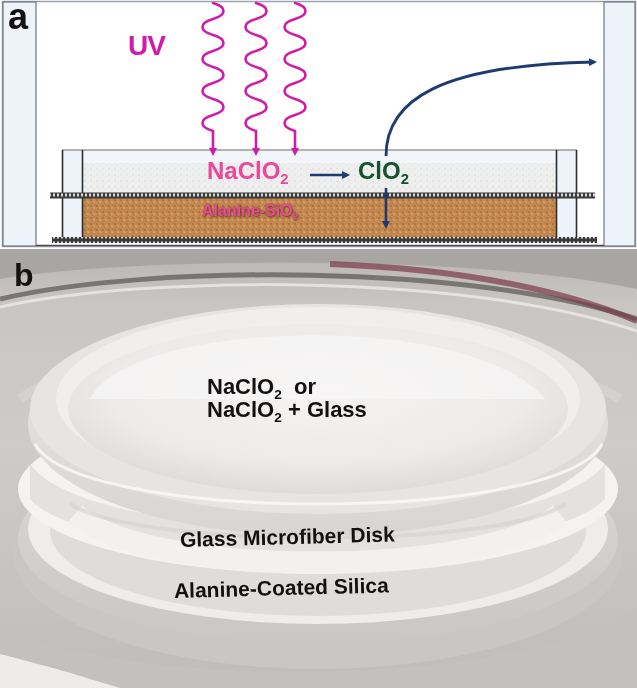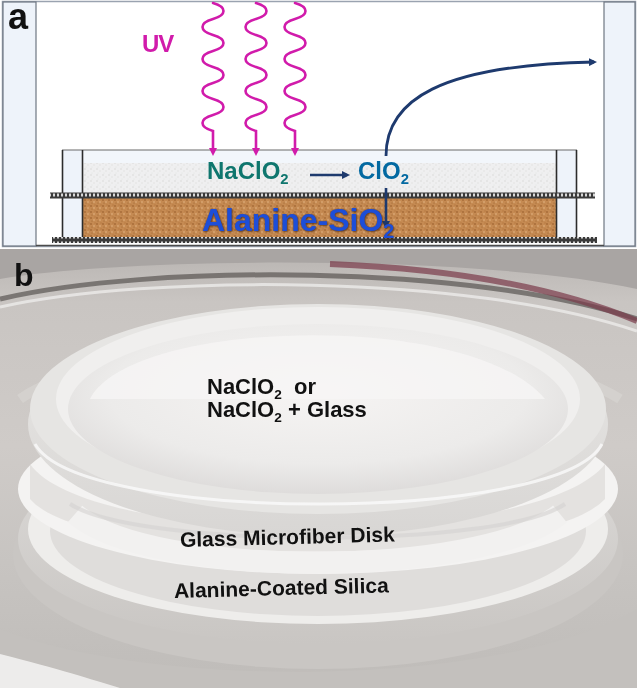--- a/index.html
+++ b/index.html
@@ -2,26 +2,26 @@
 <html><head>
 <meta charset="utf-8">
 <style>
   html, body { margin: 0; padding: 0; background: #ffffff; }
   body { width: 637px; height: 688px; position: relative; overflow: hidden; font-family: "Liberation Sans", sans-serif; }
   .panel-a { position: absolute; left: 0; top: 0; width: 637px; height: 248px; background: #ffffff; }
   .panel-a svg { position: absolute; left: 0; top: 0; }
   .panel-letter { position: absolute; font-family: "Liberation Sans", sans-serif; font-weight: bold; color: #111; }
   .label-a { left: 8px; top: -4px; font-size: 36px; }
   .label-b { left: 14px; top: 257px; font-size: 32px; }
-  .uv-label { position: absolute; left: 142px; top: 30px; font-size: 24px; font-weight: bold; color: #d11bab; letter-spacing: -1px; }
+  .uv-label { position: absolute; left: 128px; top: 30px; font-size: 28px; font-weight: bold; color: #d11bab; letter-spacing: -1px; }
   .chem { position: absolute; font-weight: bold; white-space: nowrap; }
   .chem sub { font-size: 0.62em; vertical-align: -0.35em; line-height: 0; }
-  .naclo2-a { left: 207px; top: 157px; font-size: 24px; color: #0f766e; }
-  .clo2-a { left: 358px; top: 157px; font-size: 24px; color: #0369a1; }
-  .alanine-a { left: 202px; top: 202px; font-size: 32px; color: #1d4ed8; text-shadow: 0 0 2px rgba(90,50,20,0.7), 1px 1px 2px rgba(60,30,10,0.6); }
+  .naclo2-a { left: 207px; top: 157px; font-size: 24px; color: #ec4899; }
+  .clo2-a { left: 358px; top: 157px; font-size: 24px; color: #14532d; }
+  .alanine-a { left: 202px; top: 202px; font-size: 16px; color: #ec4899; text-shadow: 0 0 2px rgba(90,50,20,0.7), 1px 1px 2px rgba(60,30,10,0.6); }
 
   .panel-b { position: absolute; left: 0; top: 249px; width: 637px; height: 439px; overflow: hidden;
     background: linear-gradient(180deg, #b8b4b1 0%, #c9c5c2 12%, #cfcbc8 45%, #c6c3c0 75%, #bfbcb9 100%); }
   .panel-b svg { position: absolute; left: 0; top: 0; }
   .photo-text { position: absolute; font-weight: bold; color: #111; white-space: nowrap; }
   .photo-text sub { font-size: 0.62em; vertical-align: -0.35em; line-height: 0; }
   .t1 { left: 207px; top: 117px; font-size: 22px; margin-top: 8px; }
   .t2 { left: 207px; top: 148px; font-size: 22px; }
   .t3 { left: 180px; top: 279px; font-size: 21px; transform: rotate(-1.5deg); transform-origin: left center; }
   .t4 { left: 174px; top: 330px; font-size: 21px; transform: rotate(-1.5deg); transform-origin: left center; }

